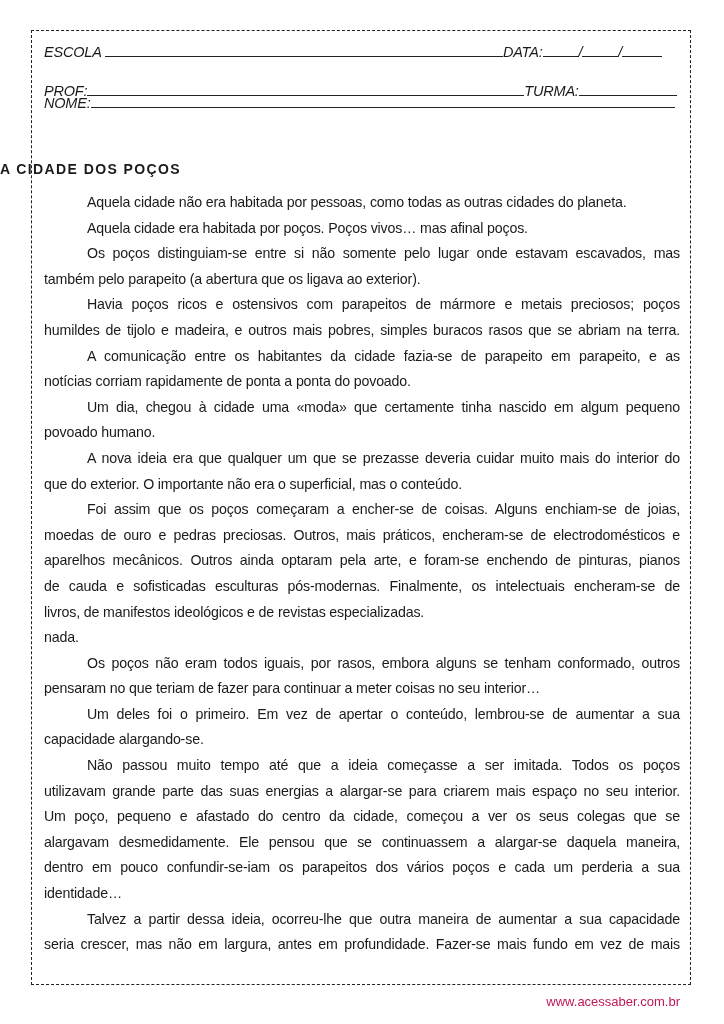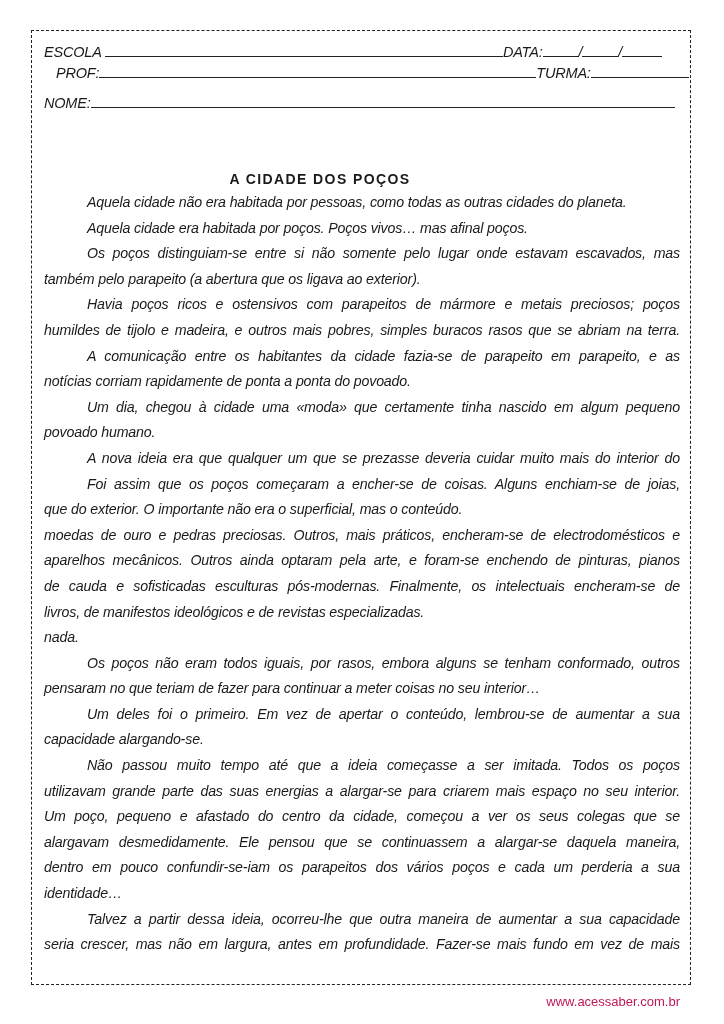--- a/index.html
+++ b/index.html
@@ -2,40 +2,40 @@
 <html><head>
 <meta charset="utf-8">
 <style>
   html, body { margin:0; padding:0; background:#ffffff; }
   body { width:724px; height:1024px; position:relative; overflow:hidden;
          font-family:"Liberation Sans", sans-serif; color:#1a1a1a; }
   .frame { position:absolute; left:31px; top:30px; width:660px; height:955px;
            border:1.5px dashed #222; box-sizing:border-box; }
   .hdr { position:absolute; left:44px; font-size:14.5px; white-space:nowrap; letter-spacing:-0.2px;font-style:italic; }
   .hline { display:inline-block; border-bottom:1px solid #222; height:12px; vertical-align:baseline; }
-  .title { position:absolute; left:0; width:640px; top:171px; text-align:center;
+  .title { position:absolute; left:0; width:640px; top:161px; text-align:left;
            font-weight:bold; font-size:14px; letter-spacing:1.4px; }
   .body { position:absolute; left:44px; width:636px; top:190px; font-size:14.2px;
           line-height:25.6px; letter-spacing:-0.15px; }
-  .ln { display:block; height:25.6px; white-space:nowrap;font-style:italic; }
+  .ln { display:block; height:25.6px; white-space:nowrap; }
   .ln.j { text-align:justify; text-align-last:justify; }
   .ln.ind { padding-left:43px; }
   .footer { position:absolute; right:44px; top:994px; font-size:13px; color:#be185d; }
 </style>
 </head>
 <body>
 
 <div class="frame"></div>
 
 <div class="hdr" style="top:44px;">
   <span>ESCOLA</span>
   <span class="hline" style="width:398px;"></span><span>DATA:</span><span class="hline" style="width:36px;"></span><span>/</span><span class="hline" style="width:36px;"></span><span>/</span><span class="hline" style="width:40px;"></span>
 </div>
 
-<div class="hdr" style="top:65px;margin-left:12px;">
+<div class="hdr" style="top:83px;">
   <span>PROF:</span><span class="hline" style="width:437px;"></span><span>TURMA:</span><span class="hline" style="width:98px;"></span>
 </div>
 
 <div class="hdr" style="top:95px;">
   <span>NOME:</span><span class="hline" style="width:584px;"></span>
 </div>
 
 <div class="title">A CIDADE DOS POÇOS</div>
 
 <div class="body" id="body-text">
@@ -43,22 +43,22 @@
     <span class="ln ind">Aquela cidade era habitada por poços. Poços vivos… mas afinal poços.</span>
     <span class="ln ind j">Os poços distinguiam-se entre si não somente pelo lugar onde estavam escavados, mas</span>
     <span class="ln">também pelo parapeito (a abertura que os ligava ao exterior).</span>
     <span class="ln ind j">Havia poços ricos e ostensivos com parapeitos de mármore e metais preciosos; poços</span>
     <span class="ln j">humildes de tijolo e madeira, e outros mais pobres, simples buracos rasos que se abriam na terra.</span>
     <span class="ln ind j">A comunicação entre os habitantes da cidade fazia-se de parapeito em parapeito, e as</span>
     <span class="ln">notícias corriam rapidamente de ponta a ponta do povoado.</span>
     <span class="ln ind j">Um dia, chegou à cidade uma «moda» que certamente tinha nascido em algum pequeno</span>
     <span class="ln">povoado humano.</span>
     <span class="ln ind j">A nova ideia era que qualquer um que se prezasse deveria cuidar muito mais do interior do</span>
+    <span class="ln">que do exterior. O importante não era o superficial, mas o conteúdo.</span>
     <span class="ln ind j">Foi assim que os poços começaram a encher-se de coisas. Alguns enchiam-se de joias,</span>
-    <span class="ln">que do exterior. O importante não era o superficial, mas o conteúdo.</span>
     <span class="ln j">moedas de ouro e pedras preciosas. Outros, mais práticos, encheram-se de electrodomésticos e</span>
     <span class="ln j">aparelhos mecânicos. Outros ainda optaram pela arte, e foram-se enchendo de pinturas, pianos</span>
     <span class="ln j">de cauda e sofisticadas esculturas pós-modernas. Finalmente, os intelectuais encheram-se de</span>
     <span class="ln">livros, de manifestos ideológicos e de revistas especializadas.</span>
     <span class="ln">nada.</span>
     <span class="ln ind j">Os poços não eram todos iguais, por rasos, embora alguns se tenham conformado, outros</span>
     <span class="ln">pensaram no que teriam de fazer para continuar a meter coisas no seu interior…</span>
     <span class="ln ind j">Um deles foi o primeiro. Em vez de apertar o conteúdo, lembrou-se de aumentar a sua</span>
     <span class="ln">capacidade alargando-se.</span>
     <span class="ln ind j">Não passou muito tempo até que a ideia começasse a ser imitada. Todos os poços</span>

